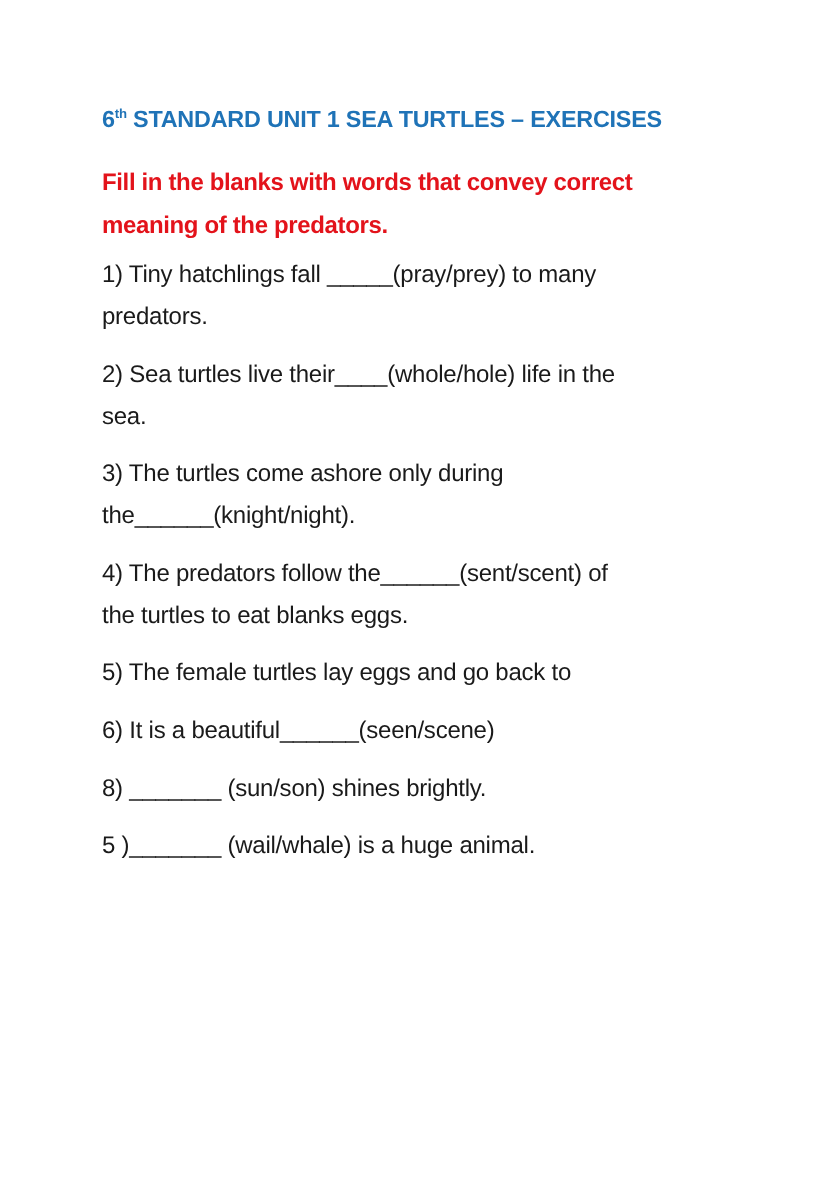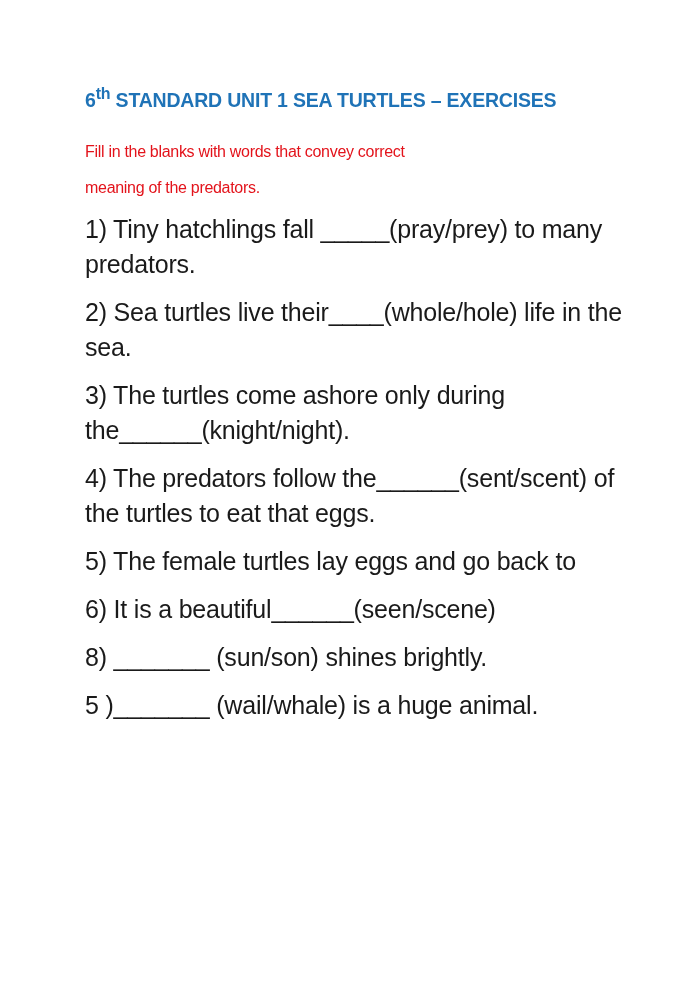--- a/index.html
+++ b/index.html
@@ -24,34 +24,34 @@
     .title {
       font-weight: bold;
       font-size: 19.5px;
       color: #1f73b7;
       letter-spacing: -0.2px;
       white-space: nowrap;
       margin: 0 0 18px 0;
       line-height: 32px;
     }
     .title sup {
-      font-size: 16px;
+      font-size: 11px;
       vertical-align: 8px;
       line-height: 0;
     }
     .instruction {
-      font-weight: normal;
-      font-size: 16px;
+      font-weight: bold;
+      font-size: 20px;
       color: #e3131b;
       line-height: 36px;
       margin: 0 0 6px 0;
       letter-spacing: -0.3px;
     }
     .item {
-      font-size: 25px;
+      font-size: 20px;
       line-height: 35px;
       margin: 0 0 13px 0;
       letter-spacing: -0.2px;
       white-space: normal;
     }
     .item.single {
       margin-bottom: 13px;
     }
   </style>
 </head>
@@ -72,21 +72,21 @@
   <div class="item">
     <div>2) Sea turtles live their____(whole/hole) life in the</div>
     <div>sea.</div>
   </div>
   <div class="item">
     <div>3) The turtles come ashore only during</div>
     <div>the______(knight/night).</div>
   </div>
   <div class="item">
     <div>4) The predators follow the______(sent/scent) of</div>
-    <div>the turtles to eat that eggs.</div>
+    <div>the turtles to eat blanks eggs.</div>
   </div>
   <div class="item">
     <div>5) The female turtles lay eggs and go back to</div>
   </div>
   <div class="item single">
     <div>6) It is a beautiful______(seen/scene)</div>
   </div>
   <div class="item single">
     <div>8) _______ (sun/son) shines brightly.</div>
   </div>

